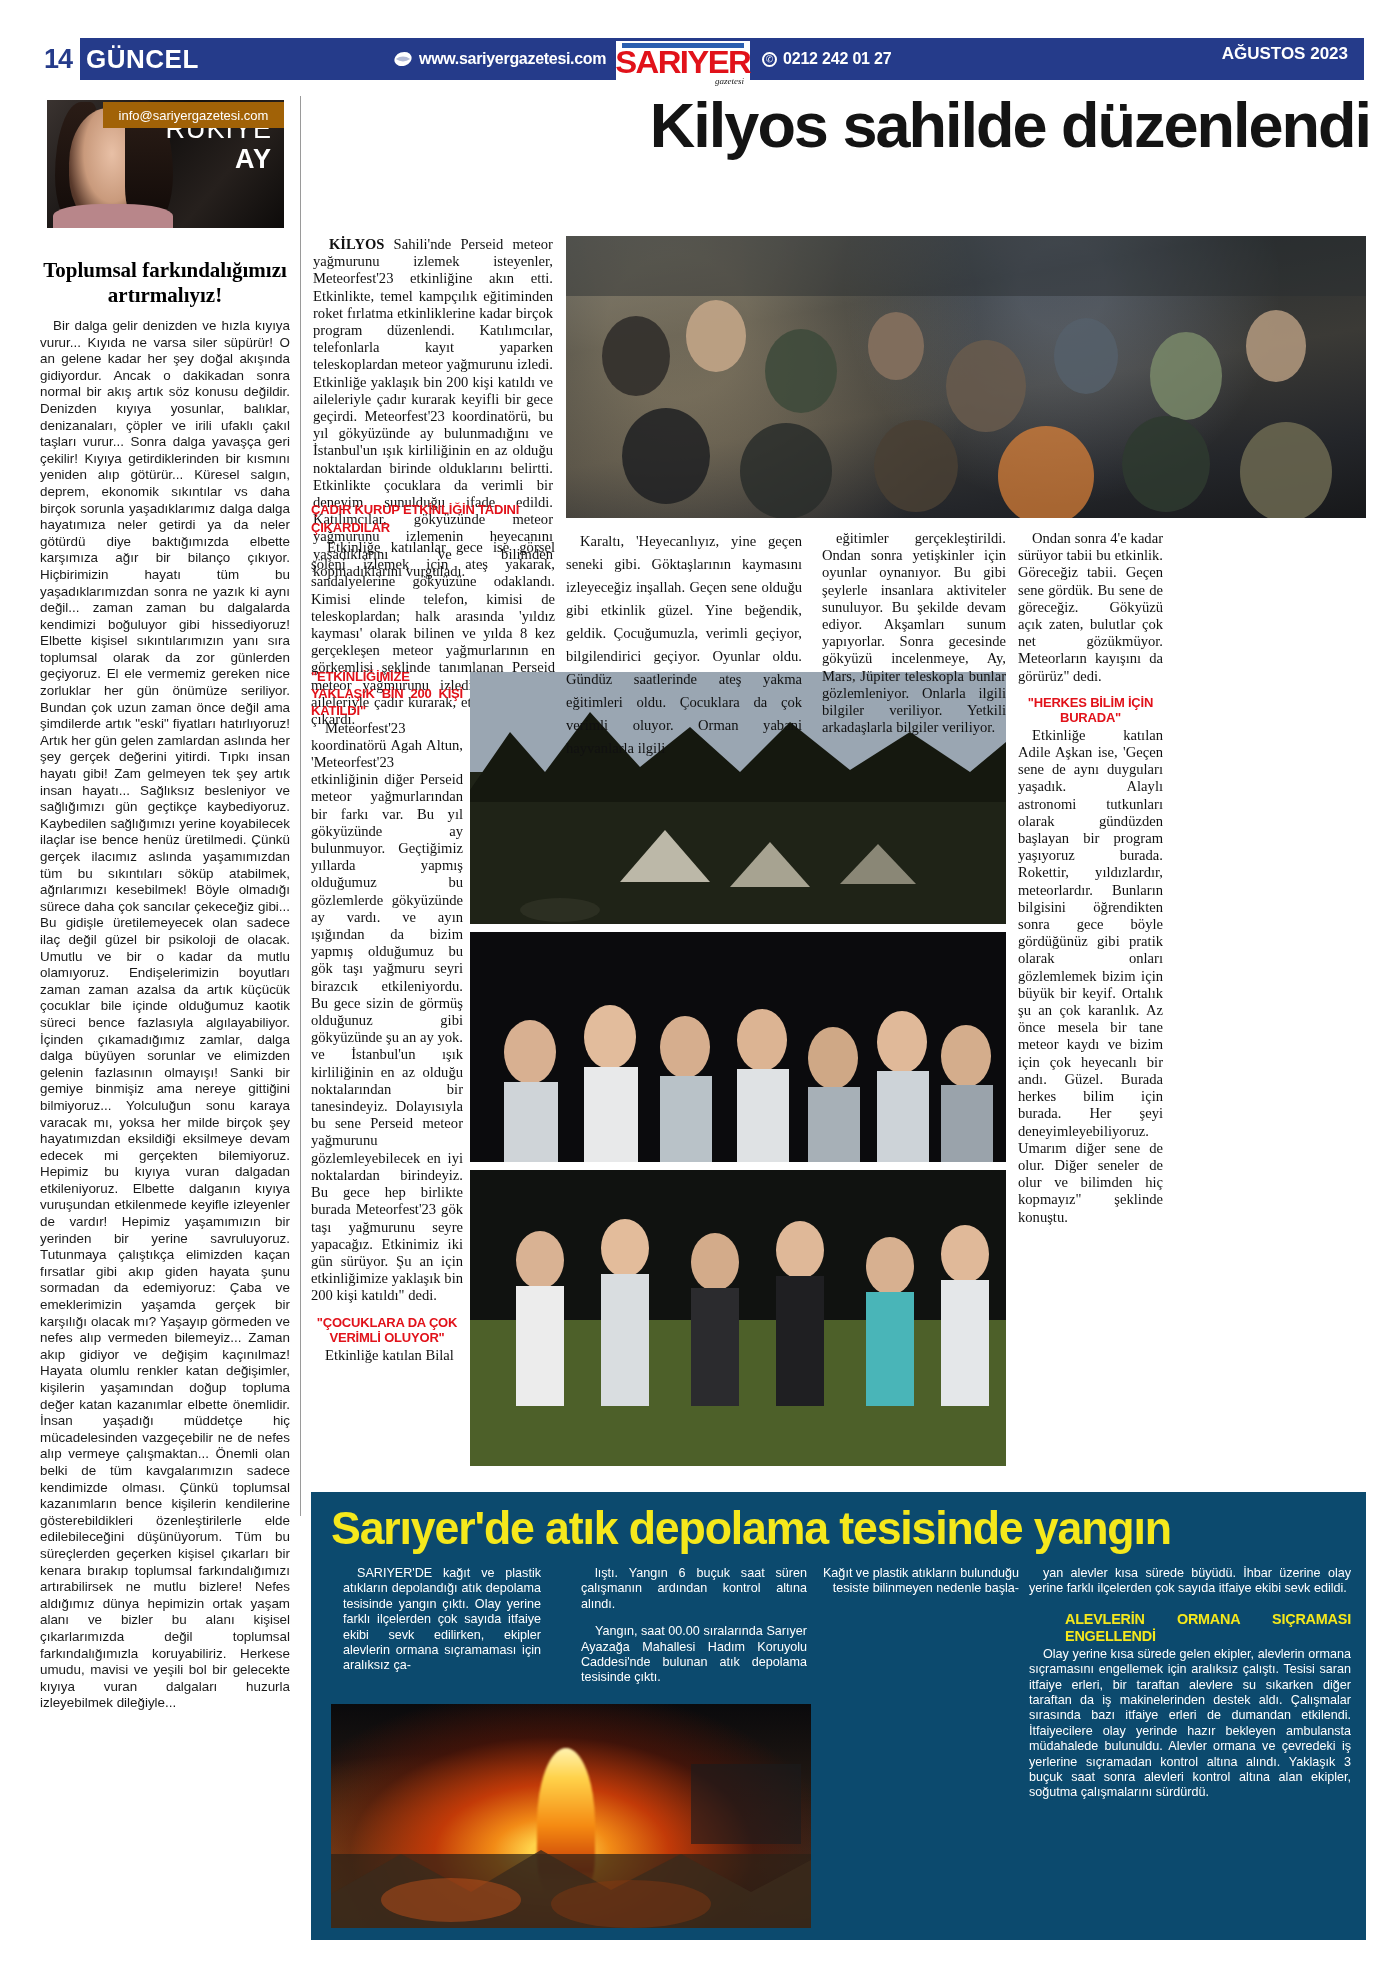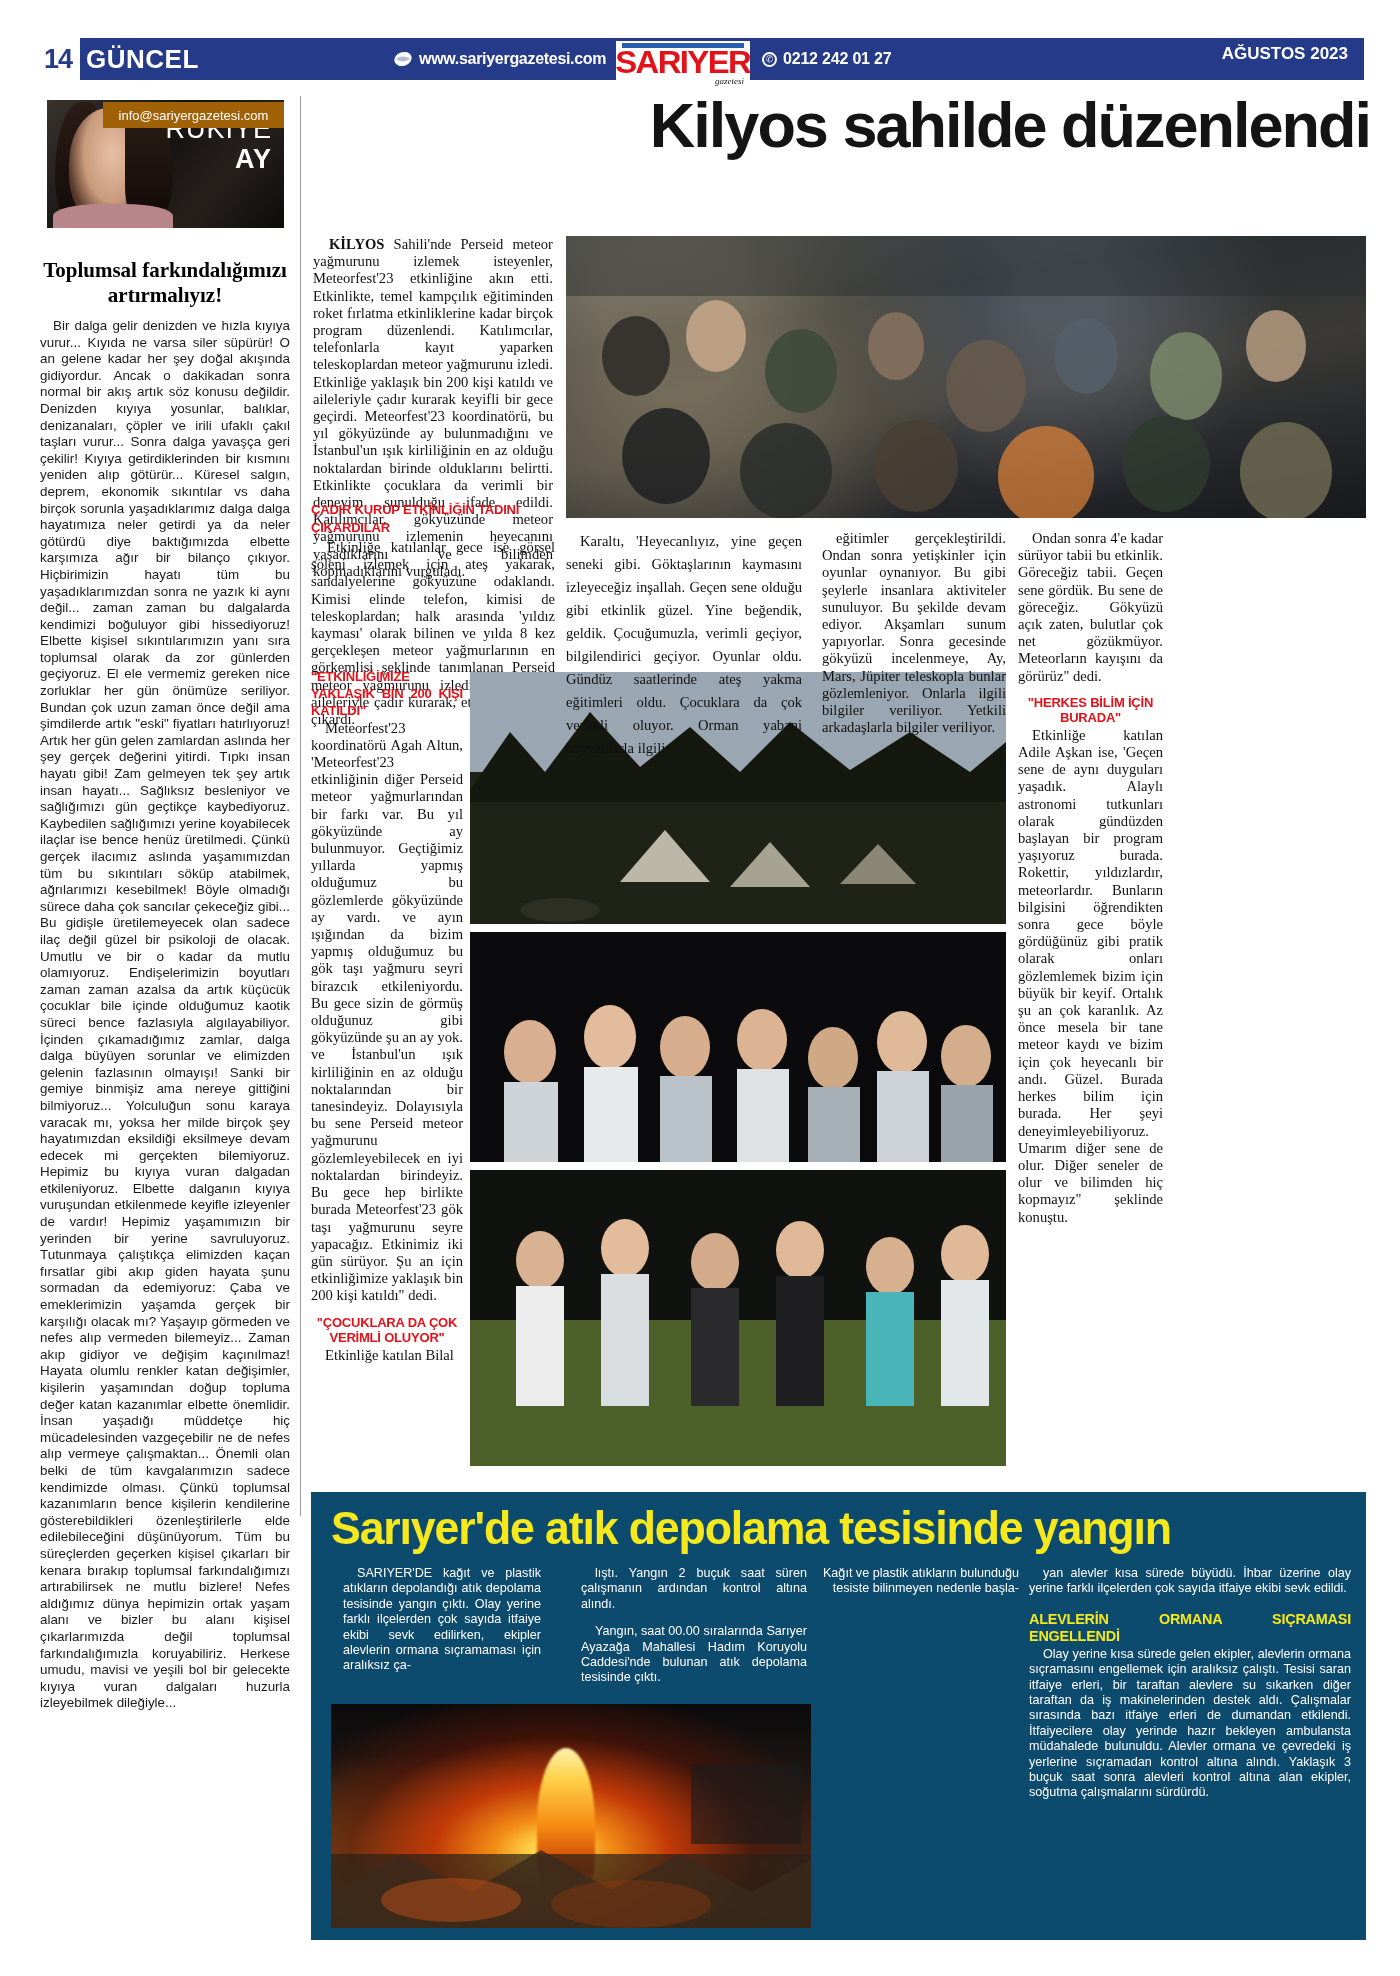--- a/index.html
+++ b/index.html
@@ -405,29 +405,29 @@
   <p>Etkinliğe katılan Adile Aşkan ise, 'Geçen sene de aynı duyguları yaşadık. Alaylı astronomi tutkunları olarak gündüzden başlayan bir program yaşıyoruz burada. Rokettir, yıldızlardır, meteorlardır. Bunların bilgisini öğrendikten sonra gece böyle gördüğünüz gibi pratik olarak onları gözlemlemek bizim için büyük bir keyif. Ortalık şu an çok karanlık. Az önce mesela bir tane meteor kaydı ve bizim için çok heyecanlı bir andı. Güzel. Burada herkes bilim için burada. Her şeyi deneyimleyebiliyoruz. Umarım diğer sene de olur. Diğer seneler de olur ve bilimden hiç kopmayız" şeklinde konuştu.</p>
 </div>
 
 <div class="fire-box">
   <div class="fire-hl">Sarıyer'de atık depolama tesisinde yangın</div>
 
   <div class="fire-col fc1">
     <p>SARIYER'DE kağıt ve plastik atıkların depolandığı atık depolama tesisinde yangın çıktı. Olay yerine farklı ilçelerden çok sayıda itfaiye ekibi sevk edilirken, ekipler alevlerin ormana sıçramaması için aralıksız ça-</p>
   </div>
   <div class="fire-col fc2">
-    <p>lıştı. Yangın 2 buçuk saat süren çalışmanın ardından kontrol altına alındı.</p>
+    <p>lıştı. Yangın 6 buçuk saat süren çalışmanın ardından kontrol altına alındı.</p>
     <p style="margin-top:12px;">Yangın, saat 00.00 sıralarında Sarıyer Ayazağa Mahallesi Hadım Koruyolu Caddesi'nde bulunan atık depolama tesisinde çıktı.</p>
   </div>
   <div class="fire-col fc3" style="text-align:right;">
     <p style="text-indent:0;">Kağıt ve plastik atıkların bulunduğu tesiste bilinmeyen nedenle başla-</p>
   </div>
   <div class="fire-col fc4">
     <p>yan alevler kısa sürede büyüdü. İhbar üzerine olay yerine farklı ilçelerden çok sayıda itfaiye ekibi sevk edildi.</p>
-    <span class="yellowhead" style="margin-top:14px;">ALEVLERİN ORMANA SIÇRAMASI ENGELLENDİ</span>
+    <span class="yellowhead" style="margin-top:14px;margin-left:36px;">ALEVLERİN ORMANA SIÇRAMASI ENGELLENDİ</span>
     <p>Olay yerine kısa sürede gelen ekipler, alevlerin ormana sıçramasını engellemek için aralıksız çalıştı. Tesisi saran itfaiye erleri, bir taraftan alevlere su sıkarken diğer taraftan da iş makinelerinden destek aldı. Çalışmalar sırasında bazı itfaiye erleri de dumandan etkilendi. İtfaiyecilere olay yerinde hazır bekleyen ambulansta müdahalede bulunuldu. Alevler ormana ve çevredeki iş yerlerine sıçramadan kontrol altına alındı. Yaklaşık 3 buçuk saat sonra alevleri kontrol altına alan ekipler, soğutma çalışmalarını sürdürdü.</p>
   </div>
 
   <div class="ph-fire">
     <div class="flame"></div>
     <svg width="480" height="224" style="position:absolute;left:0;top:0">
       <rect y="150" width="480" height="74" fill="#2b2117" opacity=".7"></rect>
       <path d="M0 190 L70 150 L140 188 L210 146 L280 186 L350 150 L420 188 L480 156 L480 224 L0 224Z" fill="#3b2b1c" opacity=".8"></path>
       <ellipse cx="120" cy="196" rx="70" ry="22" fill="#c9551a" opacity=".45"></ellipse>
       <ellipse cx="300" cy="200" rx="80" ry="24" fill="#8e3a10" opacity=".4"></ellipse>

